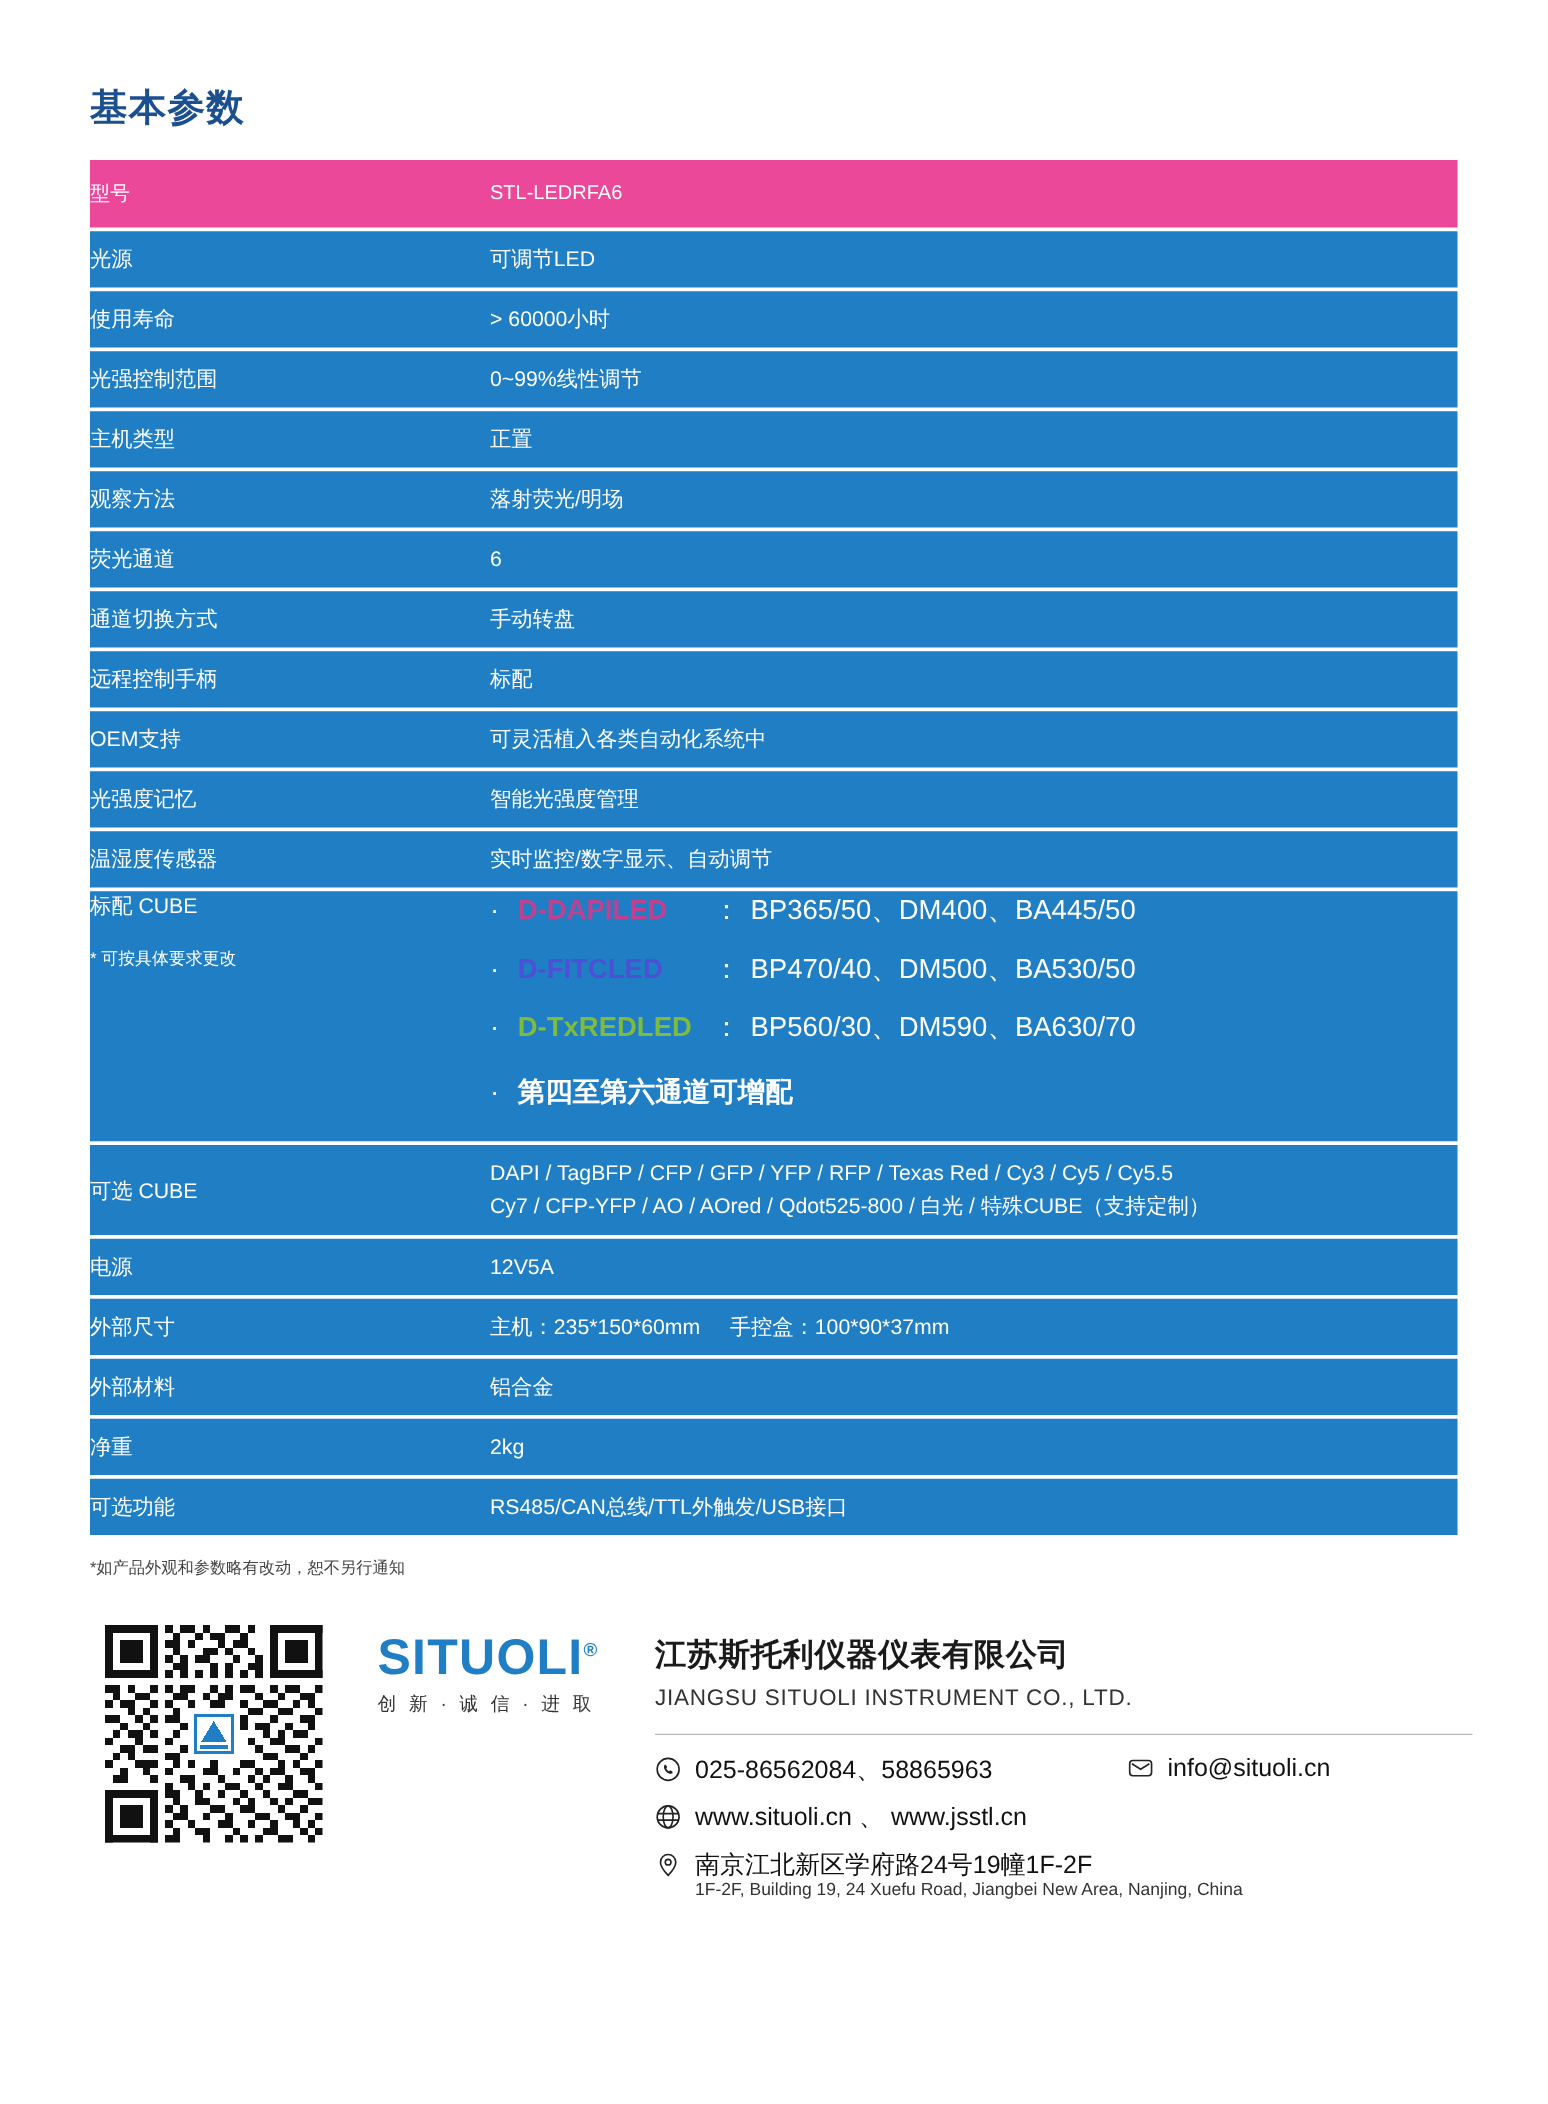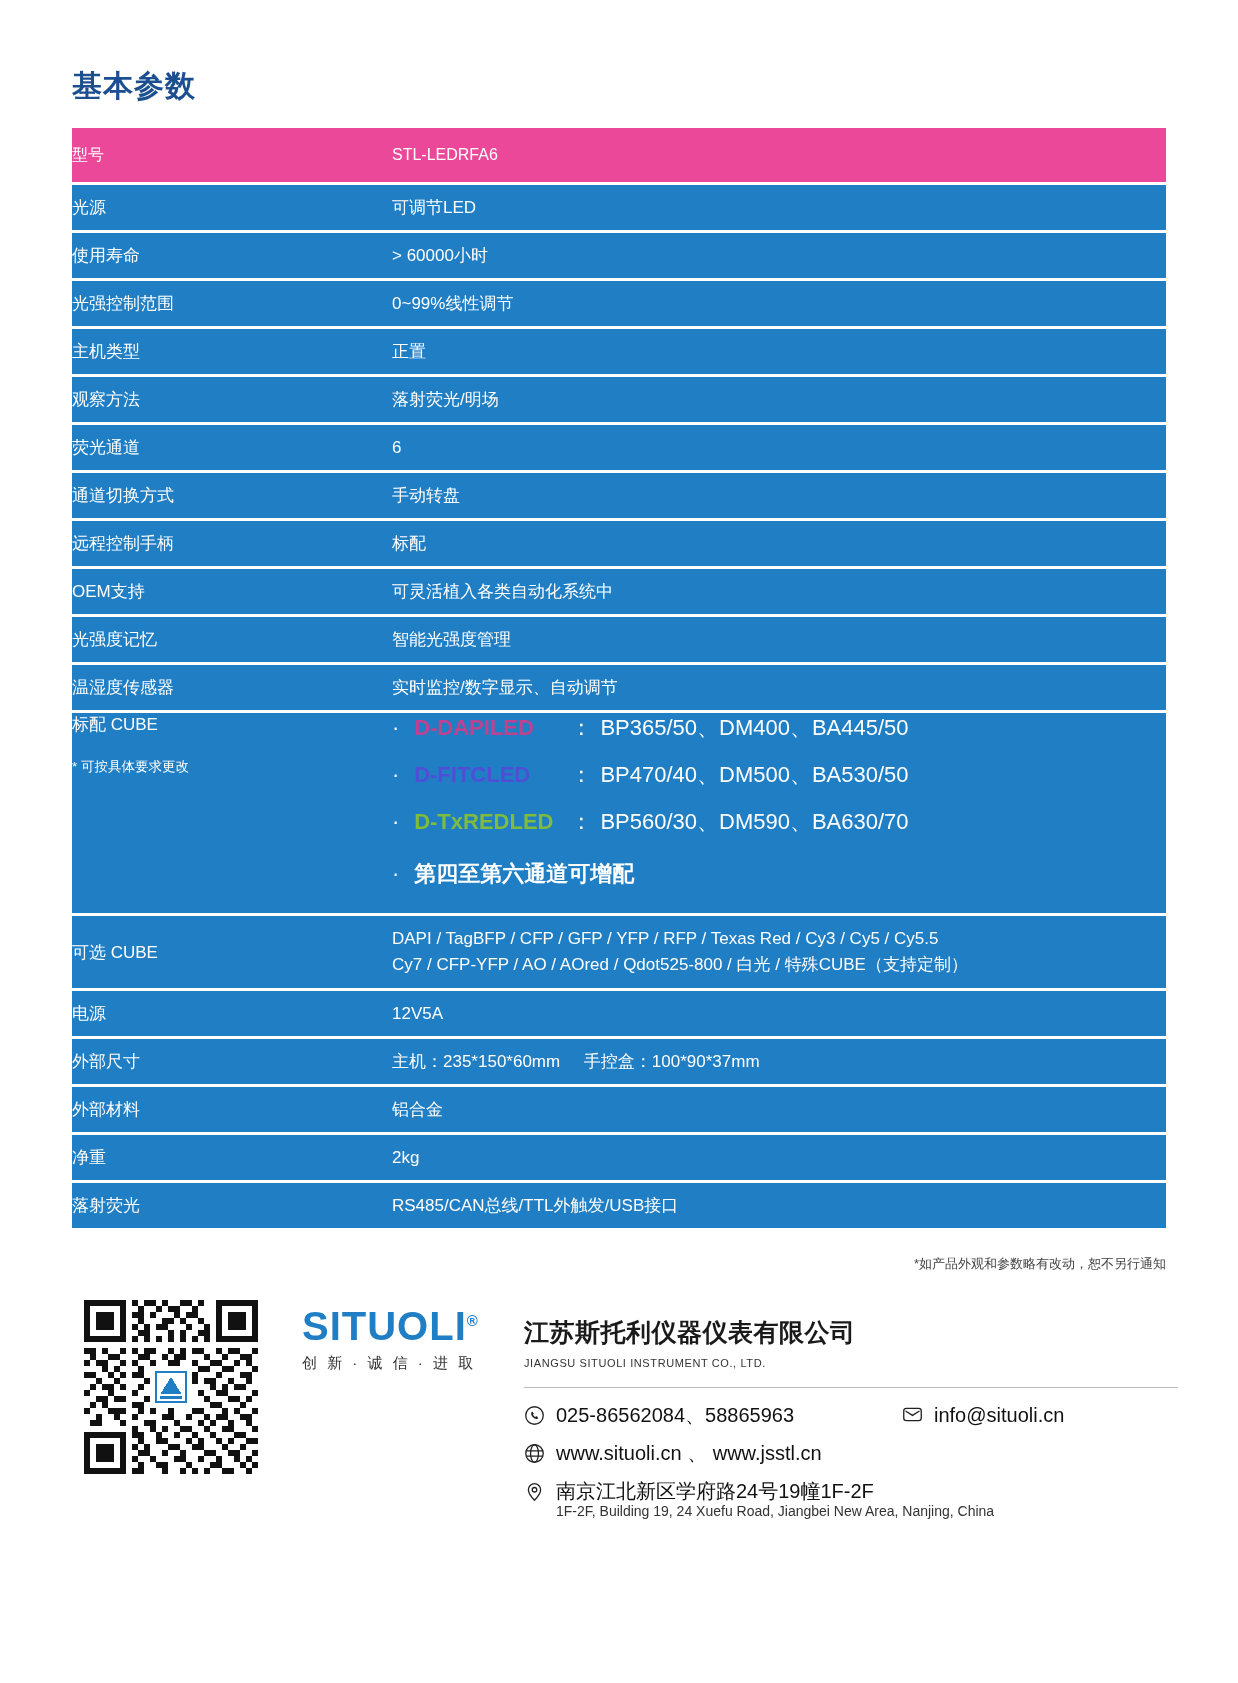--- a/index.html
+++ b/index.html
@@ -101,24 +101,23 @@
     font-size: 17px;
     padding-left: 22px;
     padding-right: 10px;
     padding-top: 4px;
     padding-bottom: 4px;
   }
   .dim-inner { white-space: pre; }
 
   .footnote {
     width: 1094px;
-    text-align: right;
     font-size: 13px;
     color: #444;
-    margin-top: 24px;
+    margin-top: 14px;
   }
 
   
   .footer {
     position: absolute;
     left: 84px;
     top: 1300px;
     width: 1094px;
     display: flex;
     align-items: flex-start;
@@ -168,21 +167,21 @@
     padding-bottom: 4px;
     margin-left: 14px;
   }
   .company-cn {
     font-size: 25px;
     font-weight: bold;
     color: #1a1a1a;
     letter-spacing: 0.5px;
   }
   .company-en {
-    font-size: 11px;
+    font-size: 18px;
     color: #333;
     letter-spacing: 0.6px;
     margin-top: 8px;
   }
   .divider {
     height: 1px;
     background: #bbbbbb;
     margin: 14px 0 14px 222px;
   }
   .contact-list {
@@ -334,21 +333,21 @@
       </tr>
       <tr>
         <td class="col-label">外部材料</td>
         <td class="col-value">铝合金</td>
       </tr>
       <tr>
         <td class="col-label">净重</td>
         <td class="col-value">2kg</td>
       </tr>
       <tr>
-        <td class="col-label">落射荧光</td>
+        <td class="col-label">可选功能</td>
         <td class="col-value">RS485/CAN总线/TTL外触发/USB接口</td>
       </tr>
     </tbody>
   </table>
 
   <div class="footnote">*如产品外观和参数略有改动，恕不另行通知</div>
 
   <div class="footer">
 
     <div class="qr">

